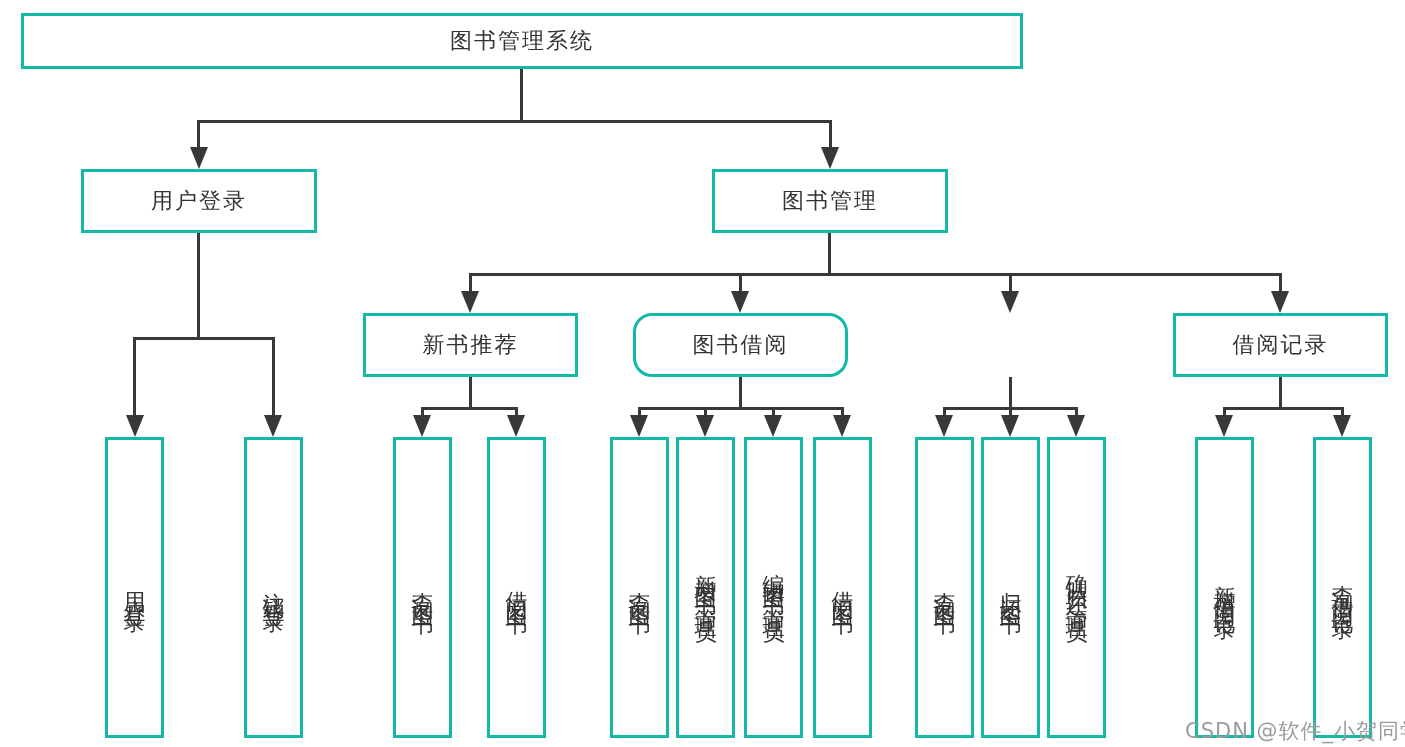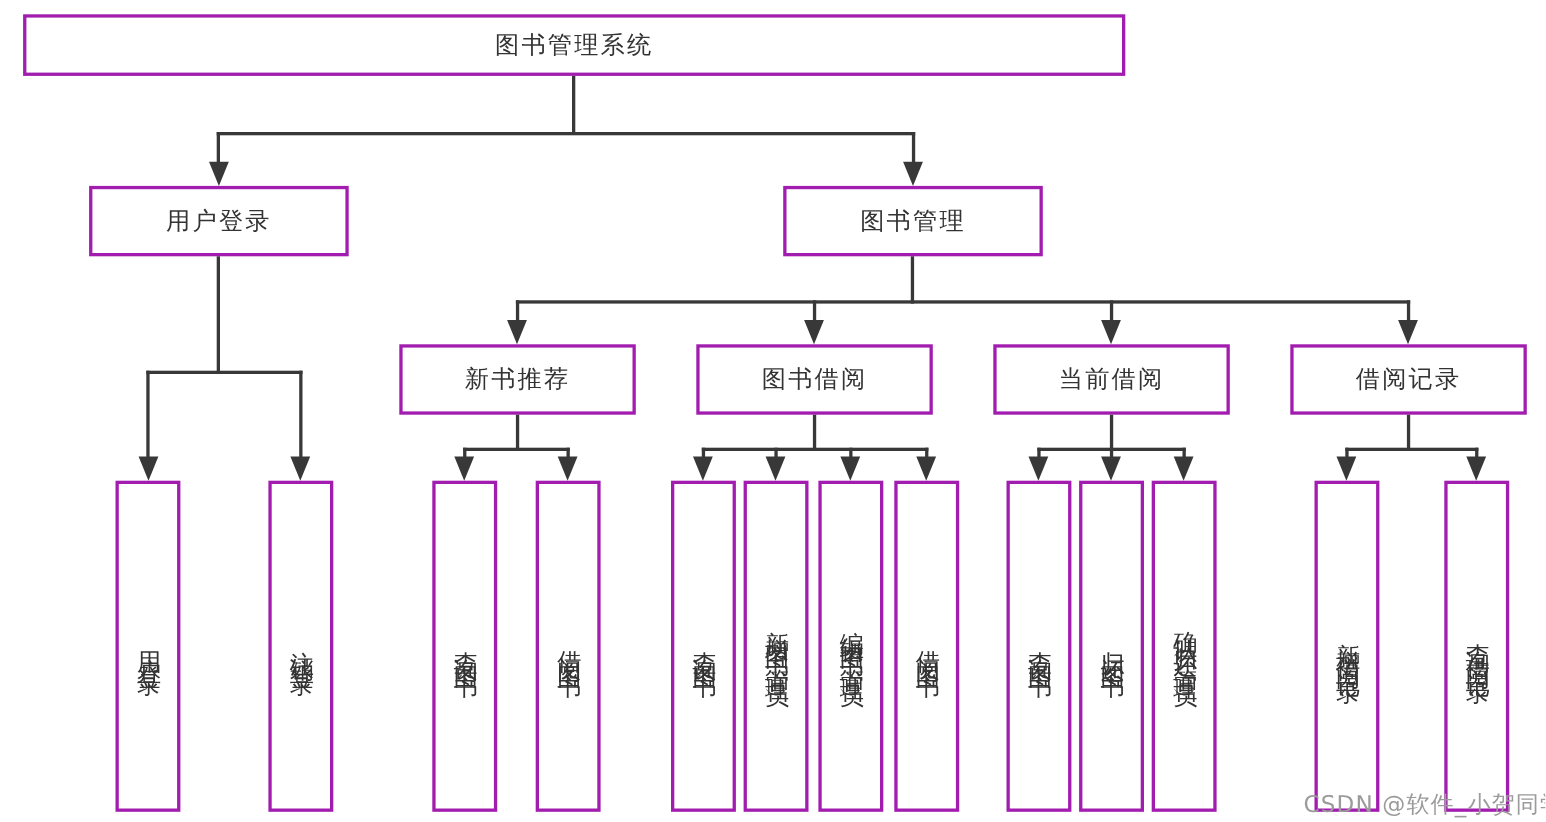--- a/index.html
+++ b/index.html
@@ -1,21 +1,21 @@
 <!DOCTYPE html>
 <html><head>
 <meta charset="utf-8">
 <style>
   * { margin:0; padding:0; box-sizing:border-box; }
   html,body { background:#ffffff; }
   body { font-family:"DejaVu Sans","Liberation Sans",sans-serif; }
   .canvas { position:relative; width:1405px; height:747px; background:#ffffff; overflow:hidden; }
 
   .box {
-    position:absolute; background:#ffffff; border:3px solid #a21caf;
+    position:absolute; background:#ffffff; border:3px solid #14b8a6;
     color:#333333; display:flex; align-items:center; justify-content:center;
     font-size:22px; letter-spacing:2px; text-align:center;
   }
   .leaf {
     writing-mode:vertical-lr; text-orientation:mixed;
     font-size:22px; letter-spacing:7px; line-height:1.0;
   }
 
   .hline, .vline { position:absolute; background:#383838; }
   .hline { height:3px; }
@@ -24,21 +24,21 @@
     position:absolute; width:0; height:0;
     border-left:9px solid transparent; border-right:9px solid transparent;
     border-top:22px solid #383838;
   }
 
   
   .b-root     { left:21px;  top:13px;  width:1002px; height:56px; }
   .b-user     { left:81px;  top:169px; width:236px;  height:64px; }
   .b-book     { left:712px; top:169px; width:236px;  height:64px; }
   .b-rec      { left:363px; top:313px; width:215px;  height:64px; }
-  .b-borrow   { left:633px; top:313px; width:215px;  height:64px; }
+  .b-borrow   { left:633px; top:313px; width:215px;  height:64px;border-radius:19px; }
   .b-current  { left:903px; top:313px; width:215px;  height:64px; }
   .b-records  { left:1173px;top:313px; width:215px;  height:64px;text-align:right; }
 
   
   .lf { top:437px; width:59px; height:301px; }
   .l1  { left:105px; }  .l2  { left:244px; }
   .l3  { left:393px; }  .l4  { left:487px; }
   .l5  { left:610px; }  .l6  { left:676px; }
   .l7  { left:744px; }  .l8  { left:813px; }
   .l9  { left:915px; }  .l10 { left:981px; }
@@ -119,21 +119,20 @@
 </head>
 <body>
 
 <div class="canvas">
 
   <div class="box b-root">图书管理系统</div>
   <div class="box b-user">用户登录</div>
   <div class="box b-book">图书管理</div>
   <div class="box b-rec">新书推荐</div>
   <div class="box b-borrow">图书借阅</div>
-  <div class="box b-current">当前借阅</div>
   <div class="box b-records">借阅记录</div>
 
   <div class="box leaf lf l1">用户登录</div>
   <div class="box leaf lf l2">注销登录</div>
   <div class="box leaf lf l3">查询图书</div>
   <div class="box leaf lf l4">借阅图书</div>
   <div class="box leaf lf l5">查询图书</div>
   <div class="box leaf lf l6">新增图书（管理员）</div>
   <div class="box leaf lf l7">编辑图书（管理员）</div>
   <div class="box leaf lf l8">借阅图书</div>

